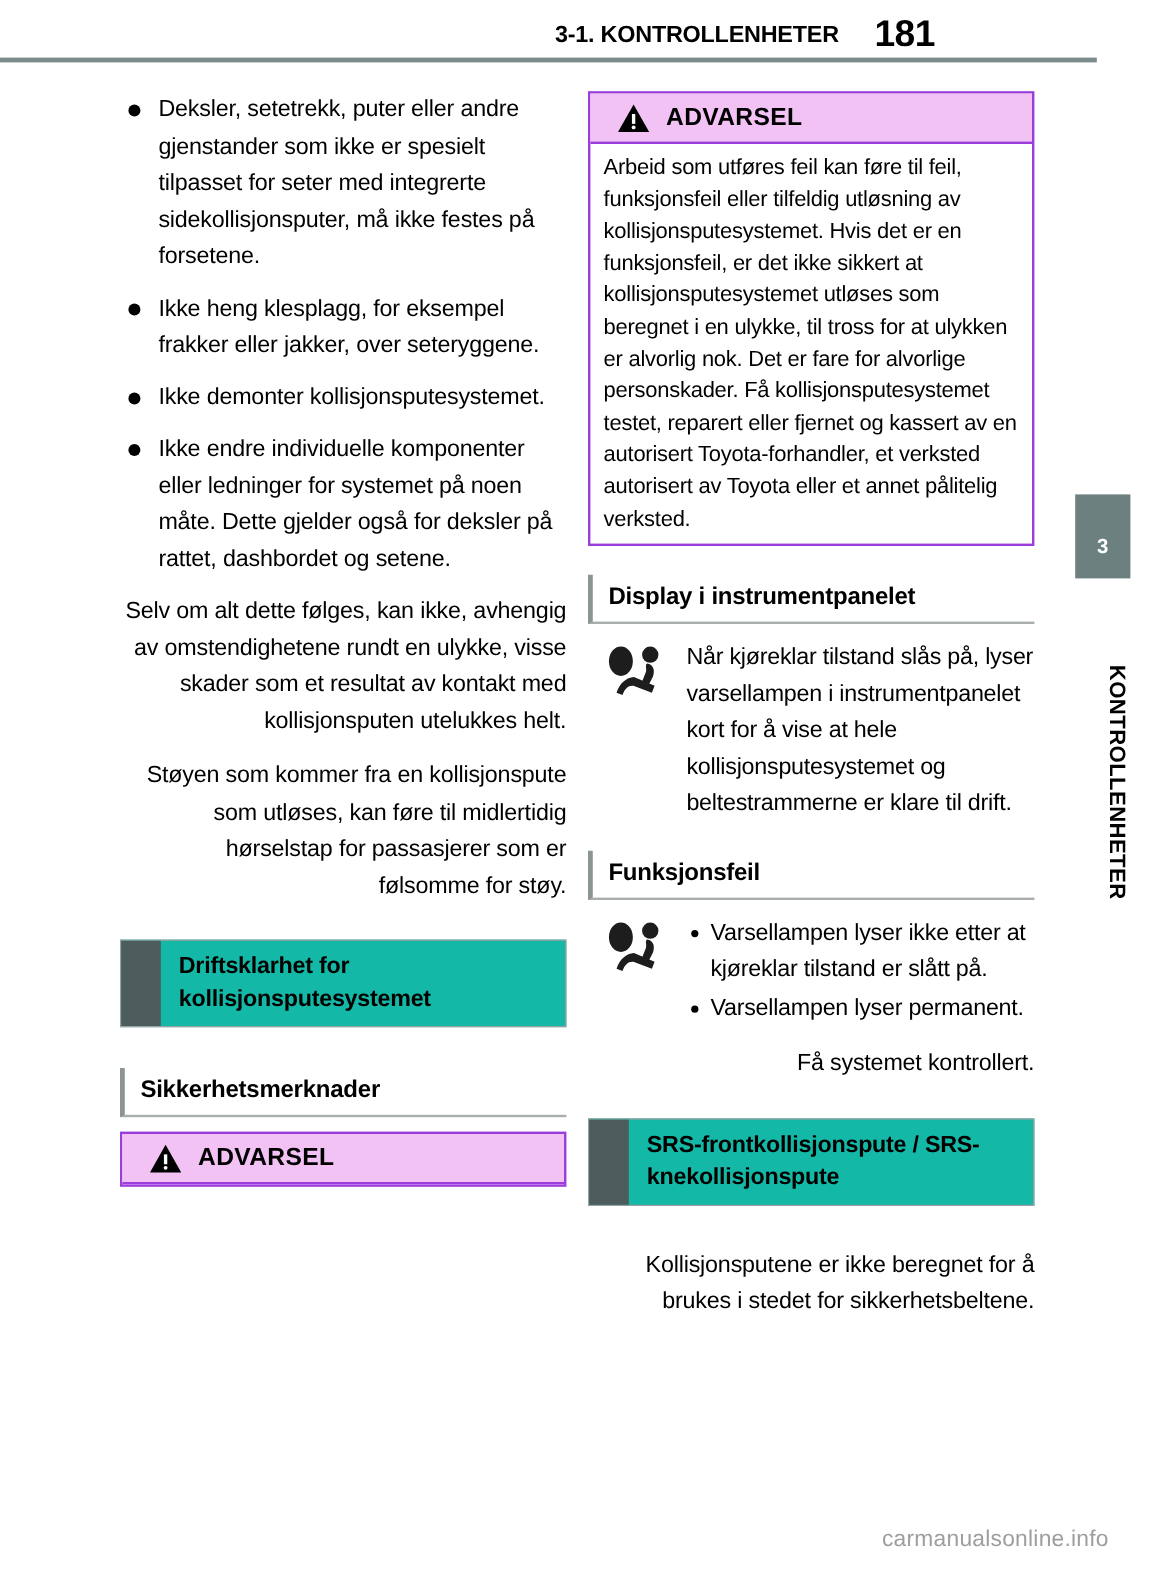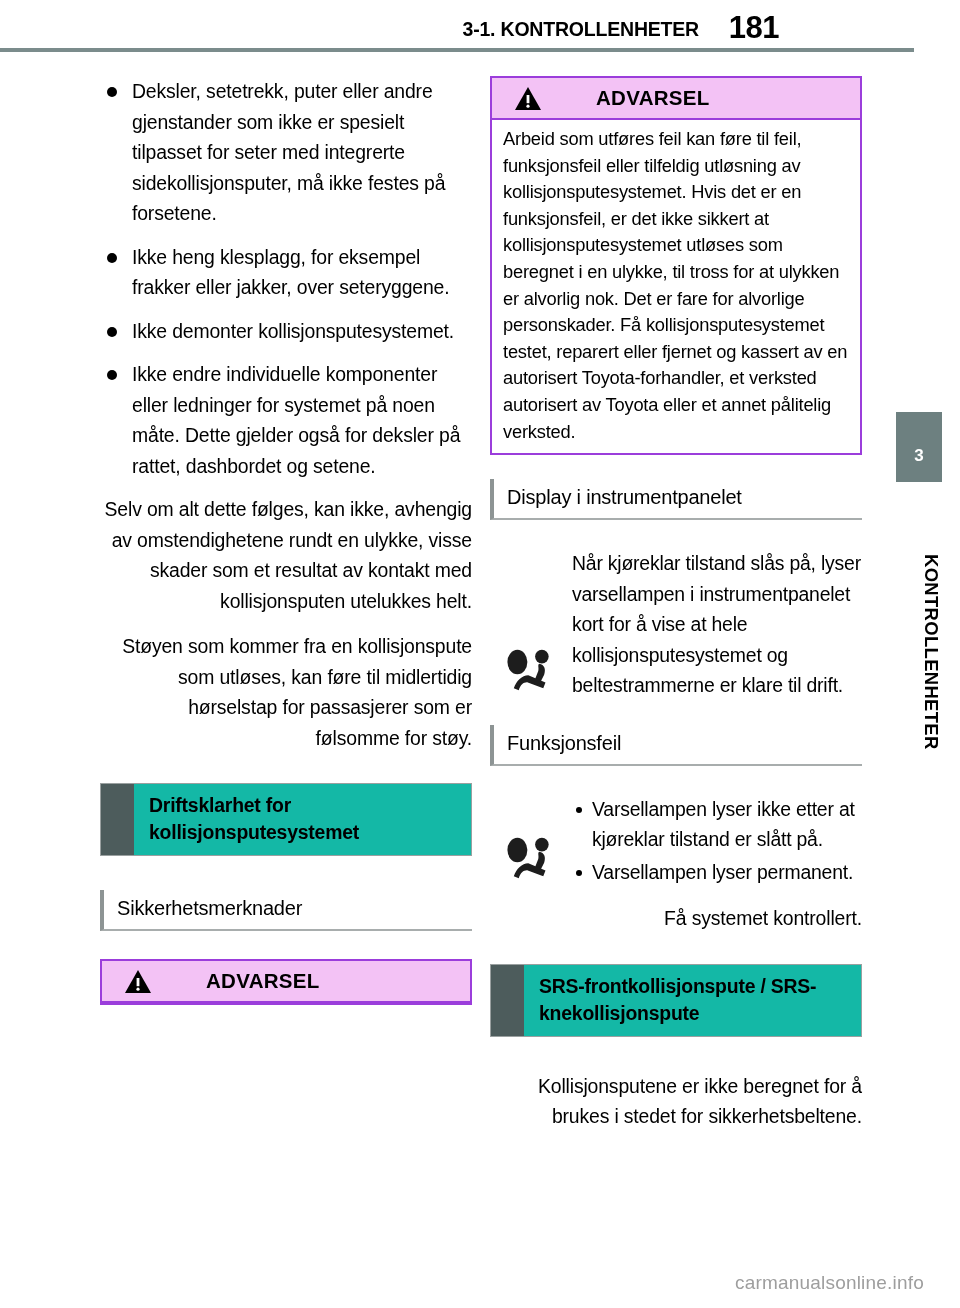--- a/index.html
+++ b/index.html
@@ -142,42 +142,42 @@
     font-weight: bold;
     letter-spacing: -0.2px;
   }
 
   
   .subsection-head {
     position: relative;
     border-bottom: 2px solid #a8adad;
     border-left: 4px solid #8d9494;
     padding: 3px 0 6px 13px;
-    margin: 24px 0 28px 0;
+    margin: 24px 0 12px 0;
+    font-weight: bold;
   }
   .subsection-head-title {
     font-size: 20px;
     line-height: 30px;
     letter-spacing: -0.2px;
   }
 
   
   .warn-box {
     border: 2px solid #9b3ddb;
     background: #ffffff;
     margin: 0 0 18px 0;
   }
   .warn-head {
     background: #f3c2f5;
     border-bottom: 2px solid #9b3ddb;
     height: 42px;
     display: flex;
     align-items: center;
     padding-left: 22px;
-    gap: 41px;
   }
   .warn-tri {
     width: 28px;
     height: 25px;
     flex: 0 0 auto;
     margin-right: 13px;
   }
   .warn-title {
     font-size: 20.5px;
     font-weight: bold;
@@ -186,21 +186,21 @@
   .warn-body {
     padding: 6px 11px 8px 11px;
     font-size: 18.3px;
     line-height: 26.6px;
     letter-spacing: -0.2px;
   }
 
   
   .icon-row {
     display: flex;
-    align-items: flex-end;
+    align-items: flex-start;
     margin: 8px 0 14px 0;
   }
   .icon-cell {
     flex: 0 0 82px;
     display: flex;
     justify-content: center;
     align-items: center;
   }
   .airbag-icon { width: 58px; height: 58px; display: block; }
   .icon-text {

